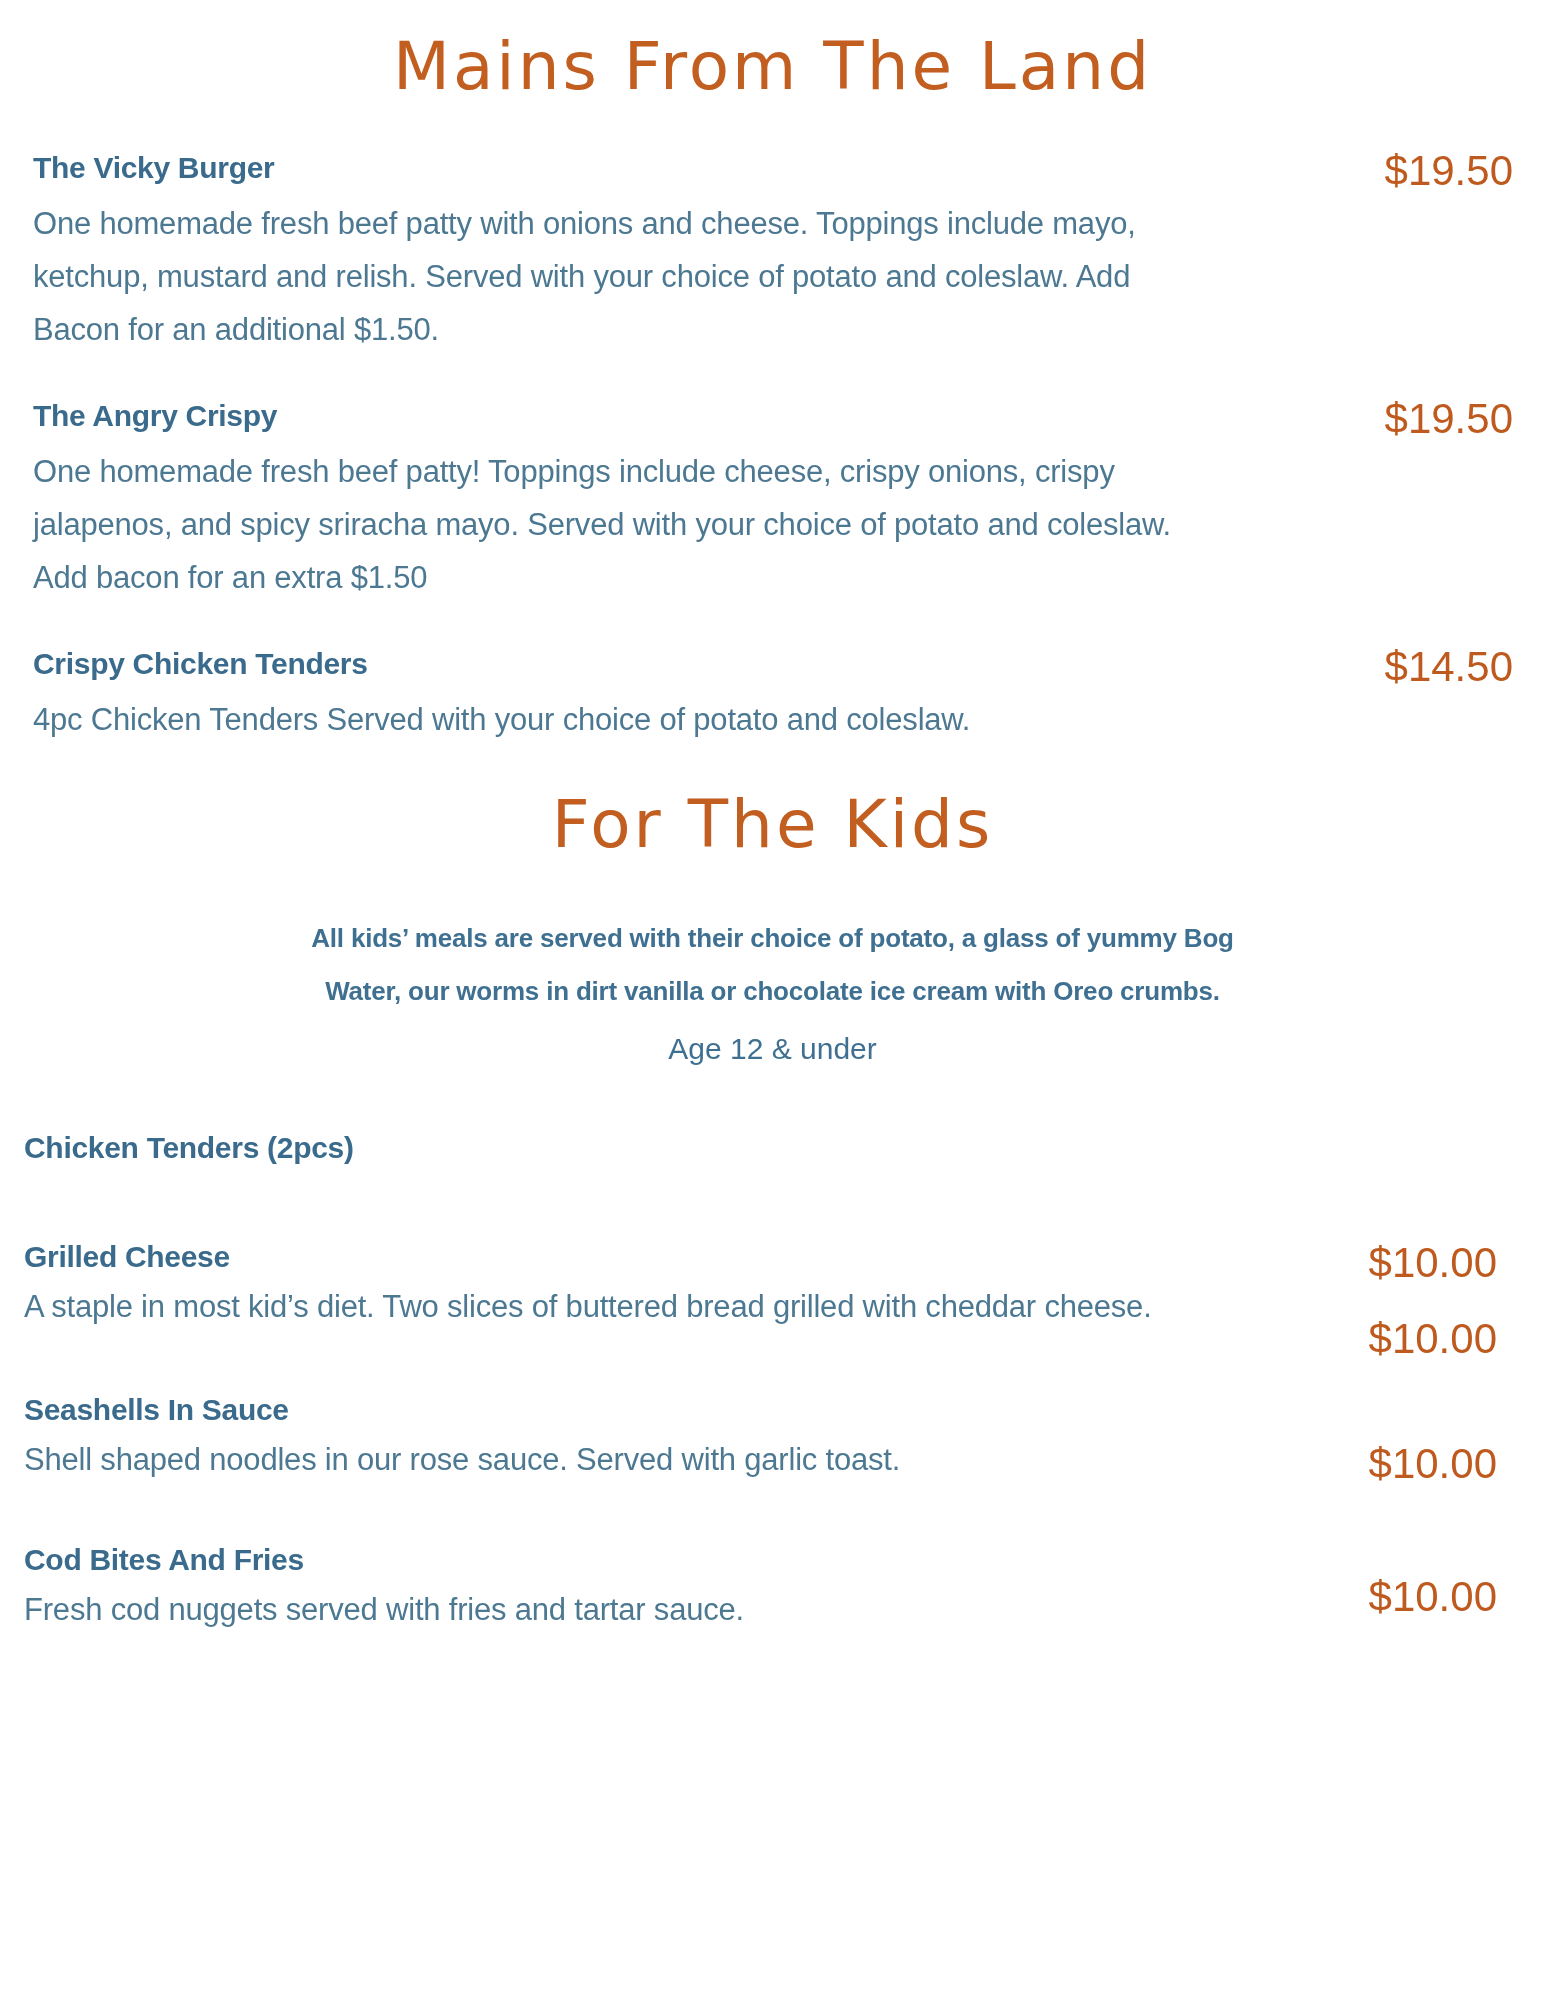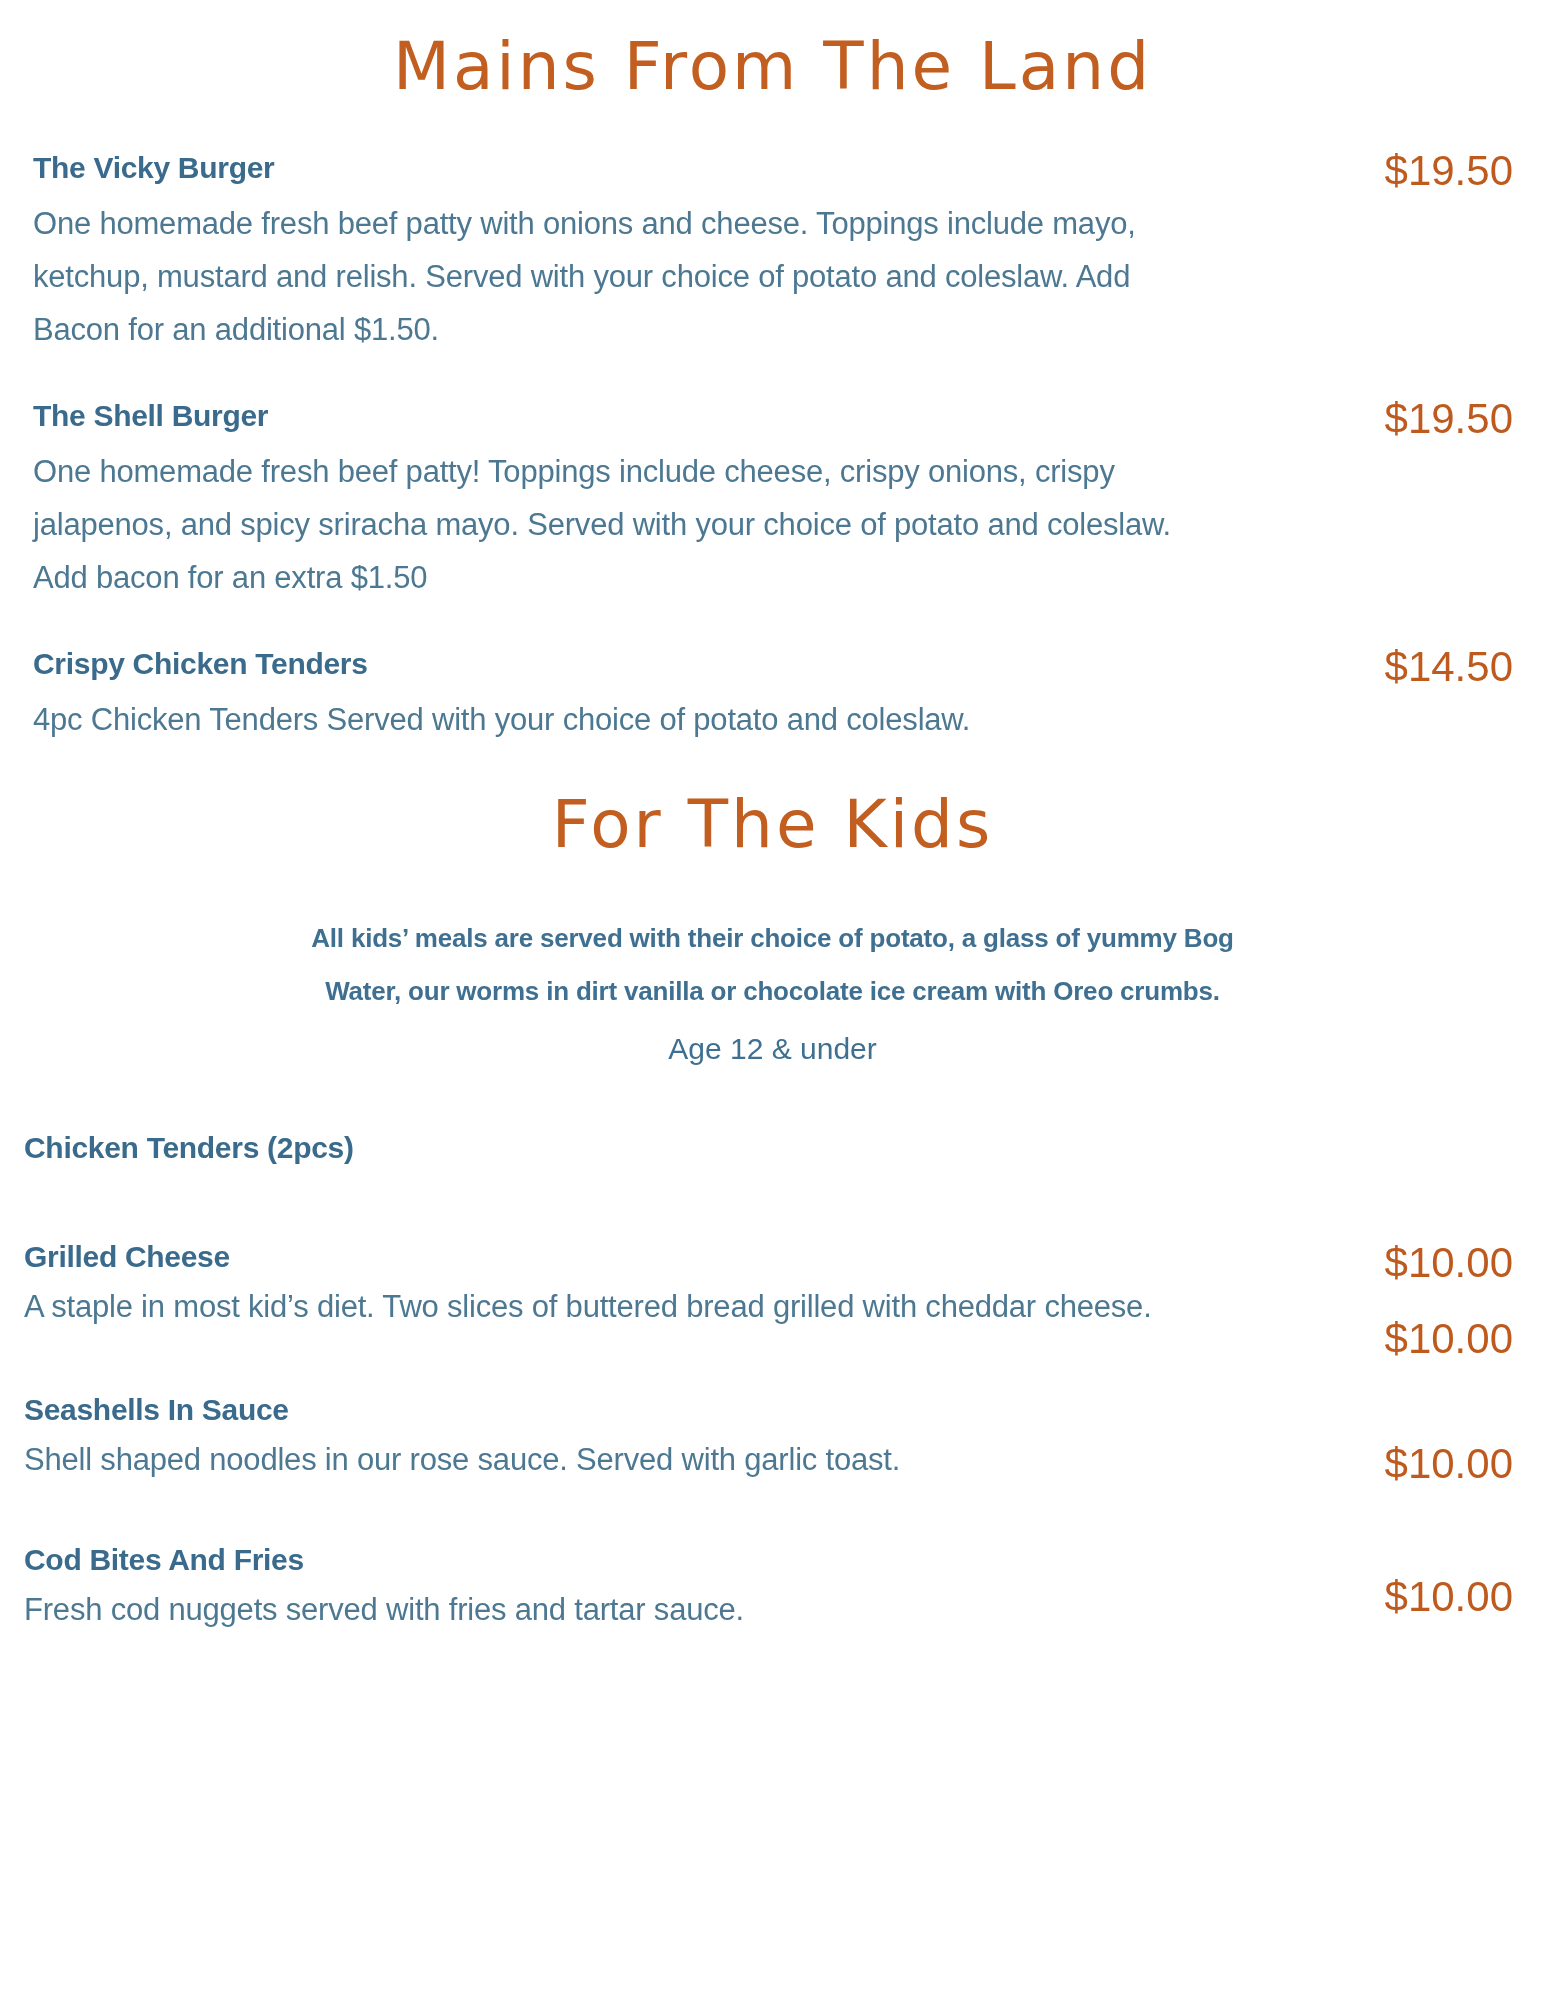--- a/index.html
+++ b/index.html
@@ -43,21 +43,21 @@
   .kids-intro{
     margin:48px auto 0 auto;text-align:center;white-space:pre-line;
     font-size:26px;font-weight:bold;color:var(--intro-blue);
     line-height:53px;max-width:1350px;letter-spacing:-0.2px;
   }
   .kids-age{
     margin-top:4px;text-align:center;
     font-size:30px;font-weight:normal;color:var(--intro-blue);line-height:53px;
   }
   .kids-item{position:relative;margin:0 32px 0 24px;}
-  .kids-item .item-price{position:absolute;right:0;}
+  .kids-item .item-price{position:absolute;right:16px;}
   .kids-item-1{margin-top:53px;margin-bottom:69px;}
   .kids-item-2{margin-bottom:57px;}
   .kids-item-3{margin-bottom:54px;}
   .kids-item-4{margin-bottom:0;}
   .kids-item-1 .item-price{top:112px;}
   .kids-item-2 .item-price{top:79px;}
   .kids-item-3 .item-price{top:51px;}
   .kids-item-4 .item-price{top:34px;}
 </style>
 </head>
@@ -73,21 +73,21 @@
         <h2 class="item-name">The Vicky Burger</h2>
         <span class="item-price">$19.50</span>
       </header>
       <p class="item-desc">One homemade fresh beef patty with onions and cheese. Toppings include mayo,
 ketchup, mustard and relish. Served with your choice of potato and coleslaw. Add
 Bacon for an additional $1.50.</p>
     </article>
 
     <article class="menu-item">
       <header class="item-head">
-        <h2 class="item-name">The Shell Burger</h2>
+        <h2 class="item-name">The Angry Crispy</h2>
         <span class="item-price">$19.50</span>
       </header>
       <p class="item-desc">One homemade fresh beef patty! Toppings include cheese, crispy onions, crispy
 jalapenos, and spicy sriracha mayo. Served with your choice of potato and coleslaw.
 Add bacon for an extra $1.50</p>
     </article>
 
     <article class="menu-item">
       <header class="item-head">
         <h2 class="item-name">Crispy Chicken Tenders</h2>

